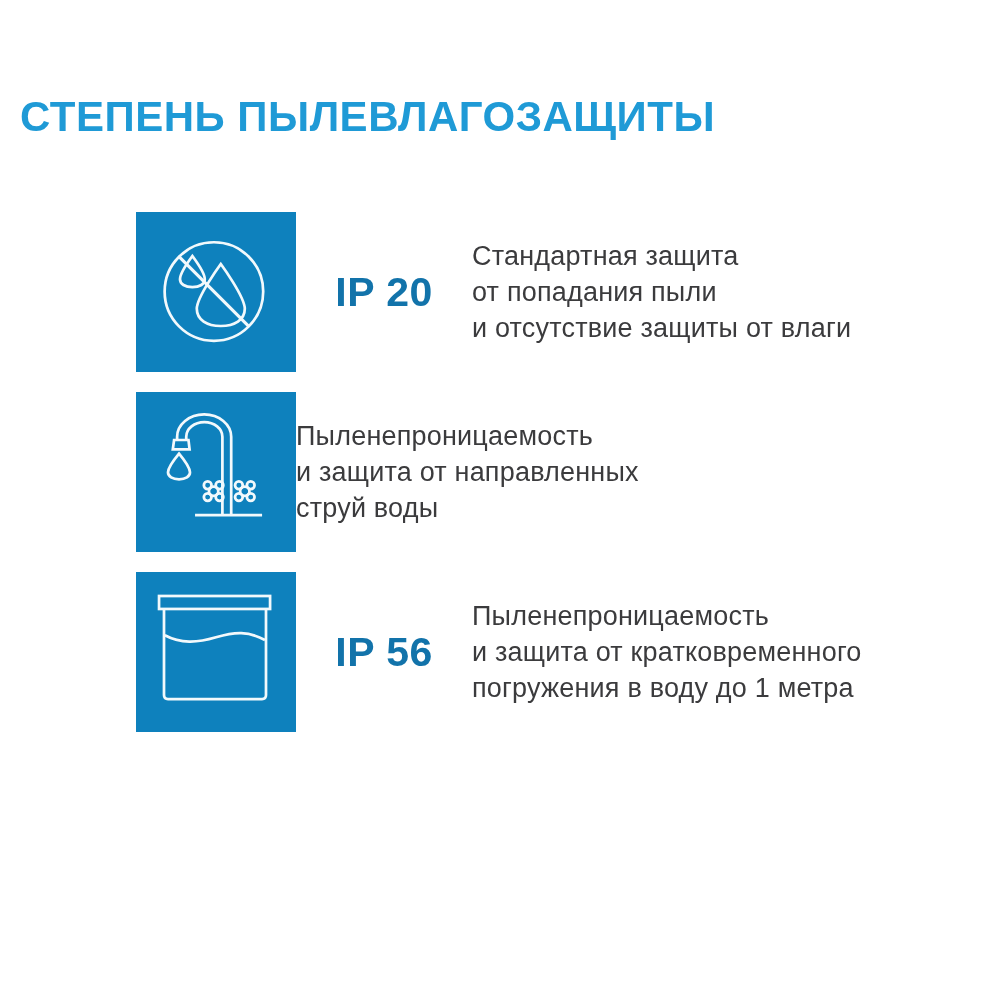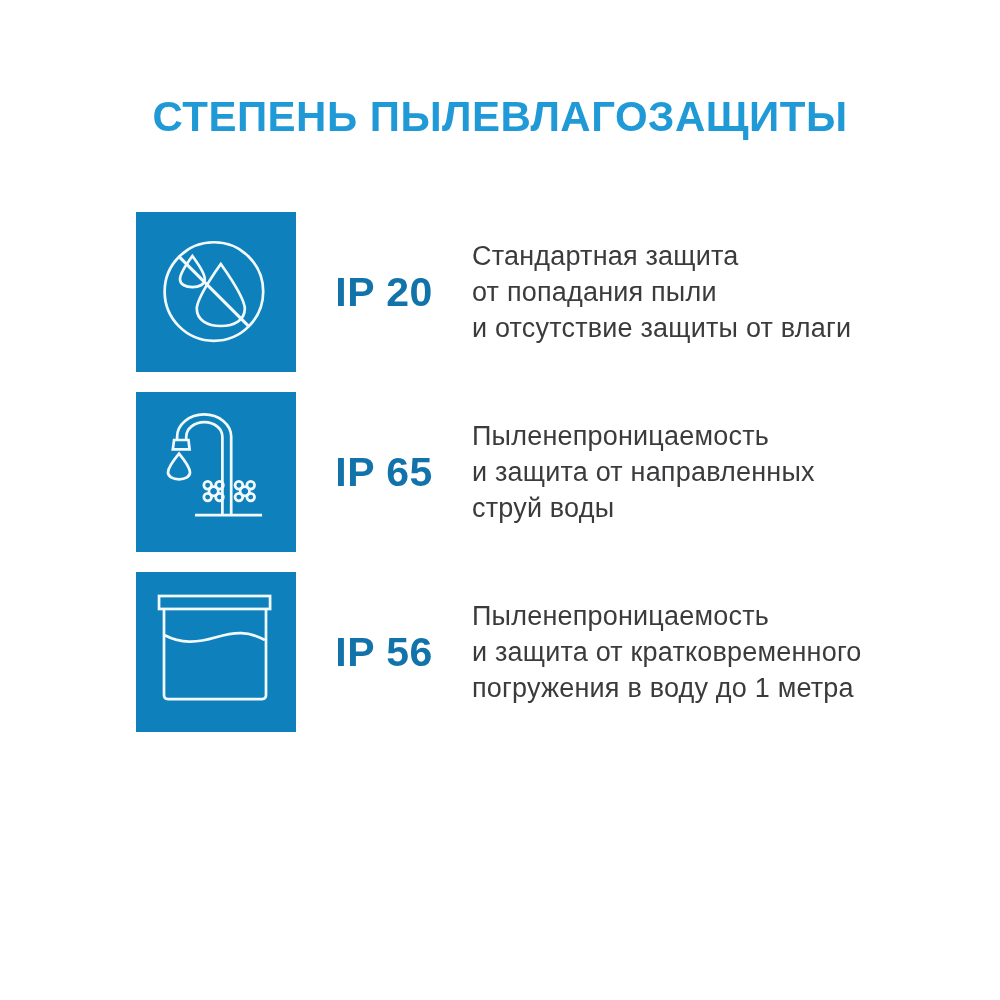--- a/index.html
+++ b/index.html
@@ -12,21 +12,20 @@
   }
   *{margin:0;padding:0;box-sizing:border-box;}
   html,body{width:1000px;height:1000px;}
   body{
     background:var(--page-bg);
     font-family:"Liberation Sans", sans-serif;
     overflow:hidden;
   }
   h1.title{
     margin:96px 20px 74px;
-    text-align:center;
     font-size:42px;
     font-weight:700;
     letter-spacing:.5px;
     line-height:1;
     color:var(--title-blue);
   }
   .rows{display:block;}
   .row{
     display:flex;
     align-items:center;
@@ -100,21 +99,20 @@
           </g>
           <g>
             <circle class="ic" cx="68" cy="62" r="2.9"></circle>
             <circle class="ic" cx="64.3" cy="58.3" r="2.4"></circle>
             <circle class="ic" cx="71.7" cy="58.3" r="2.4"></circle>
             <circle class="ic" cx="64.3" cy="65.7" r="2.4"></circle>
             <circle class="ic" cx="71.7" cy="65.7" r="2.4"></circle>
           </g>
         </svg>
       </div>
-      <div class="ip-col">IP 65</div>
       <div class="desc">Пыленепроницаемость
 и защита от направленных
 струй воды</div>
     </div>
 
     <div class="row">
       <div class="icon-tile">
         <svg viewBox="0 0 100 100" aria-hidden="true">
           <rect class="ic" x="14.4" y="15" width="69.4" height="8.1"></rect>
           <path class="ic" d="M17.5,23.1 L17.5,76.9 Q17.5,79.4 20,79.4 L78.75,79.4 Q81.25,79.4 81.25,76.9 L81.25,23.1"></path>

